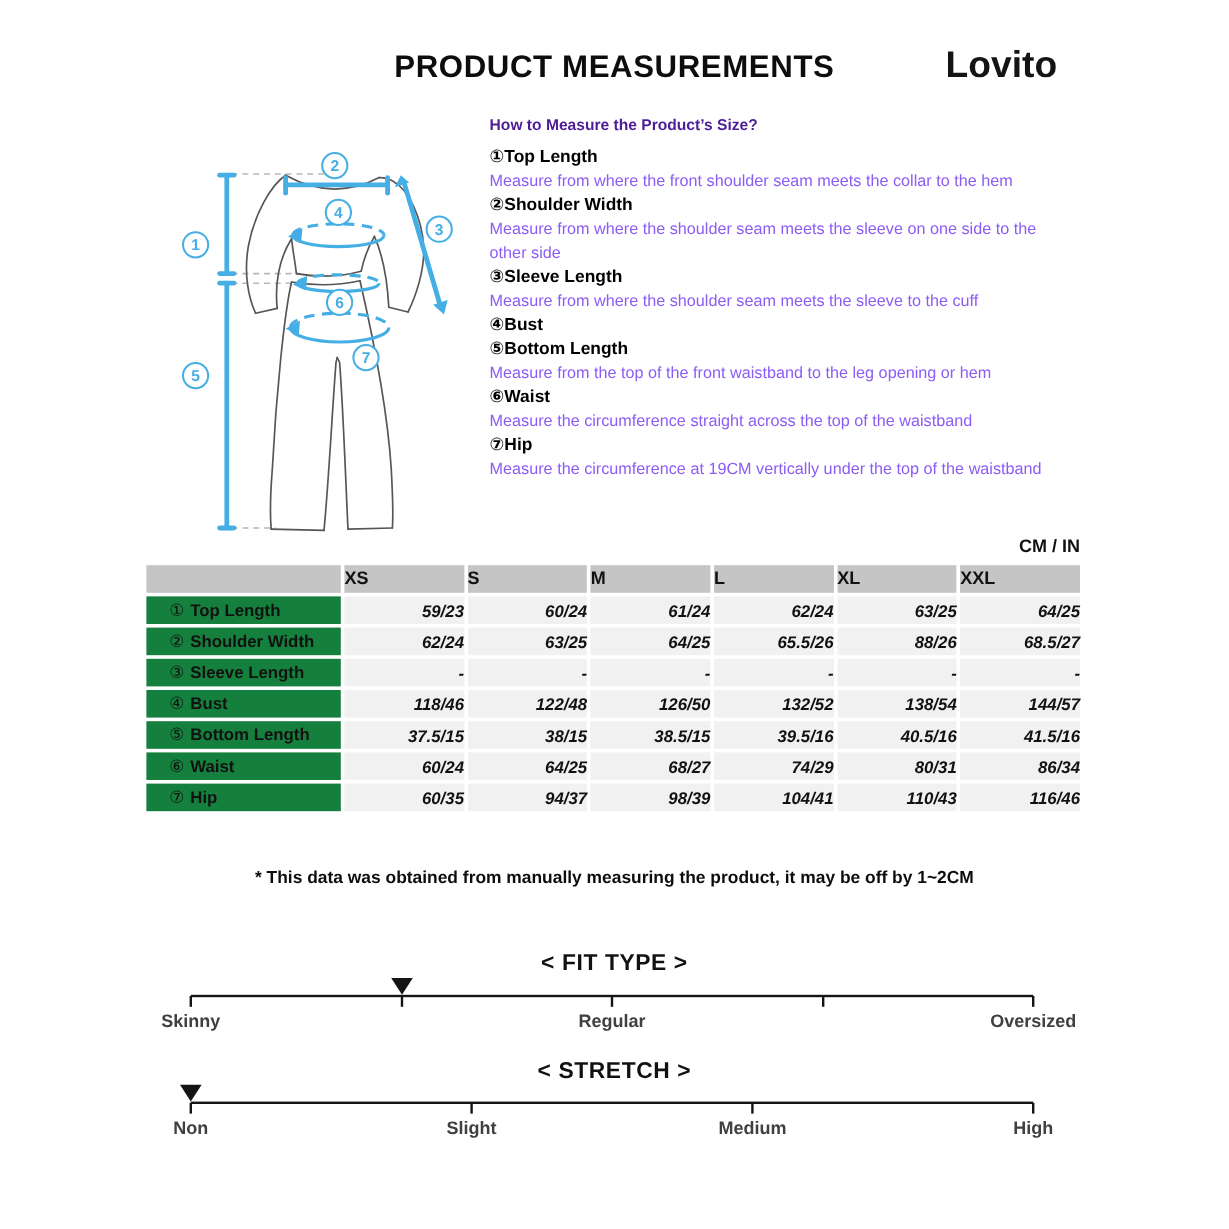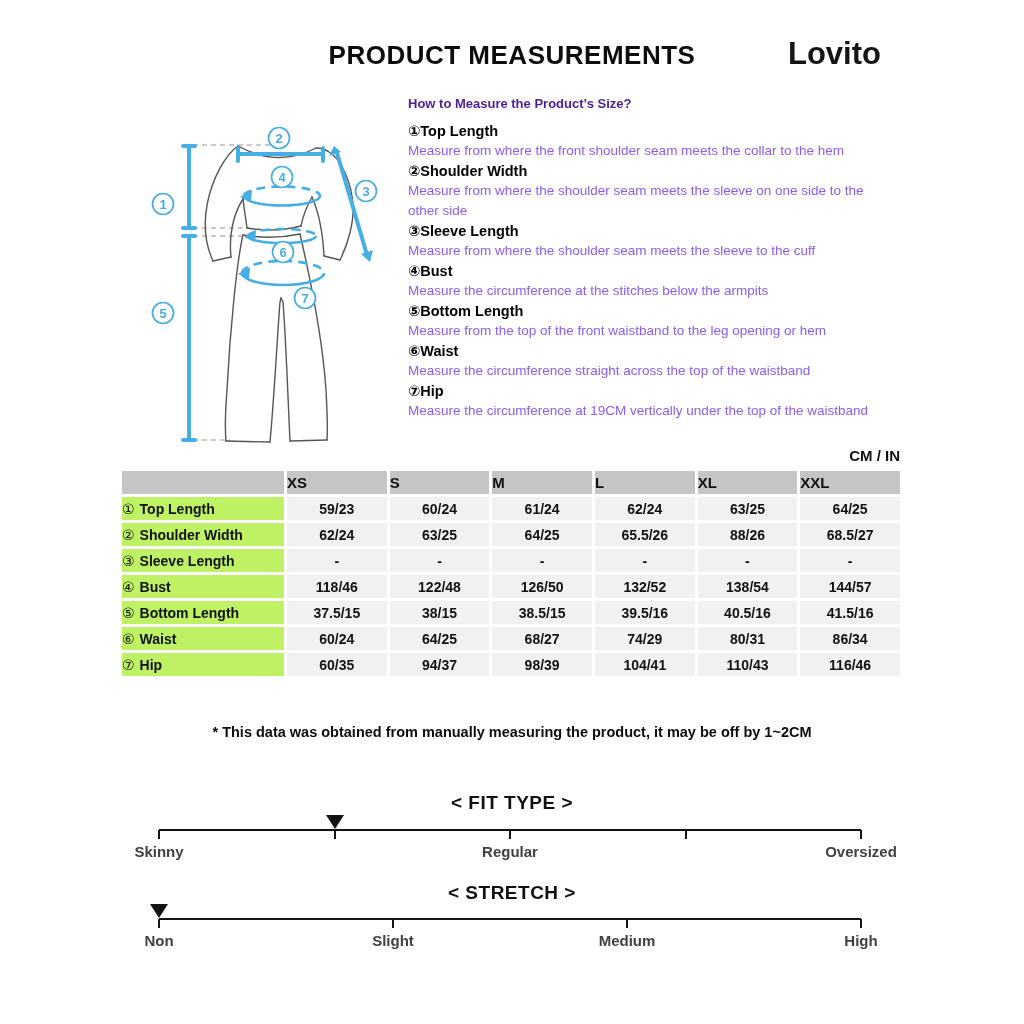--- a/index.html
+++ b/index.html
@@ -20,24 +20,24 @@
   .item-d { font-size:13.5px; line-height:20px; color:#8b5cf6; max-width:478px; }
 
   .units { position:absolute; top:447px; left:660px; width:240px; text-align:right;
            font-size:15px; font-weight:700; }
 
   .size-table { position:absolute; left:119px; top:468px; width:784px;
                 border-collapse:separate; border-spacing:3px; table-layout:fixed; }
   .size-table th, .size-table td { height:23px; vertical-align:middle; }
   .corner-th { background:#c5c5c5; width:162px; }
   .size-th { background:#c5c5c5; font-size:15px; font-weight:700; text-align:left; }
-  .label-td { background:#bef264; text-align:left; padding-left:0;
+  .label-td { background:#15803d; text-align:left; padding-left:19px;
               font-size:14px; font-weight:600; white-space:nowrap; }
   .label-td .num { font-weight:400; margin-right:5px; }
-  .val-td { background:#f1f1f1; text-align:center; font-size:14px; font-weight:700; }
+  .val-td { background:#f1f1f1; text-align:right; font-size:14px; font-weight:700;font-style:italic; }
 
   .footnote { position:absolute; top:724px; left:0; width:1024px; text-align:center;
               font-size:14.5px; font-weight:700; color:#0d0d0d; }
 
   .scale-title { position:absolute; left:0; width:1024px; text-align:center;
                  font-size:19px; font-weight:800; letter-spacing:.5px; }
   .fit-title { top:792px; }
   .stretch-title { top:882px; }
 
   .scale { position:absolute; left:159px; width:702px; height:52px; }
@@ -164,21 +164,20 @@
   <div class="howto">
     <div class="howto-title">How to Measure the Product’s Size?</div>
 
     <div class="item-h"><span>①</span><span>Top Length</span></div>
     <p class="item-d">Measure from where the front shoulder seam meets the collar to the hem</p>
     <div class="item-h"><span>②</span><span>Shoulder Width</span></div>
     <p class="item-d">Measure from where the shoulder seam meets the sleeve on one side to the other side</p>
     <div class="item-h"><span>③</span><span>Sleeve Length</span></div>
     <p class="item-d">Measure from where the shoulder seam meets the sleeve to the cuff</p>
     <div class="item-h"><span>④</span><span>Bust</span></div>
-    <p class="item-d">Measure the circumference at the stitches below the armpits</p>
     <div class="item-h"><span>⑤</span><span>Bottom Length</span></div>
     <p class="item-d">Measure from the top of the front waistband to the leg opening or hem</p>
     <div class="item-h"><span>⑥</span><span>Waist</span></div>
     <p class="item-d">Measure the circumference straight across the top of the waistband</p>
     <div class="item-h"><span>⑦</span><span>Hip</span></div>
     <p class="item-d">Measure the circumference at 19CM vertically under the top of the waistband</p>
   </div>
 
   <div class="units">CM / IN</div>
 

